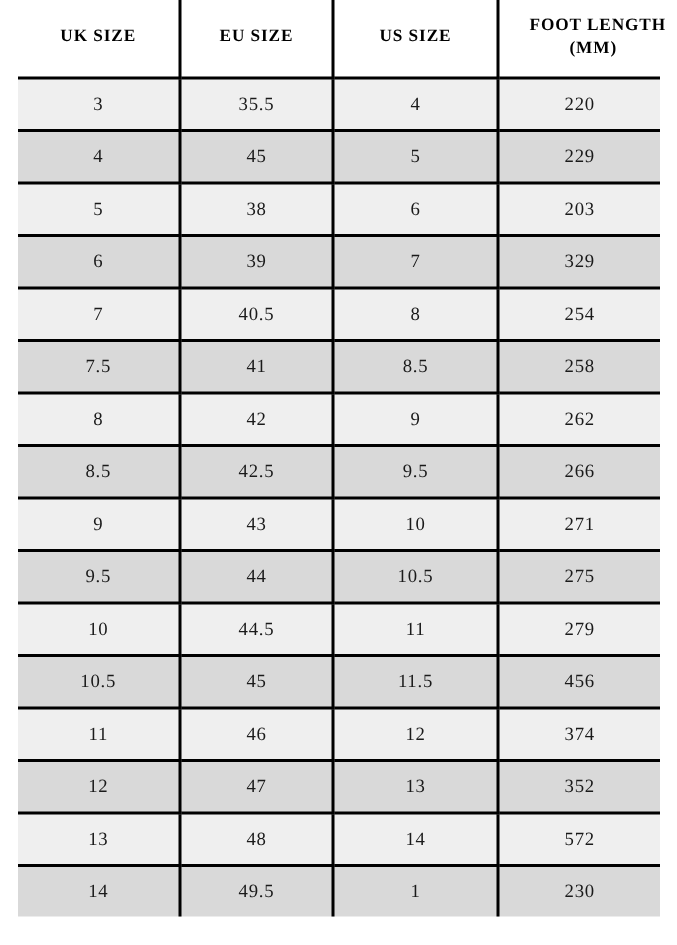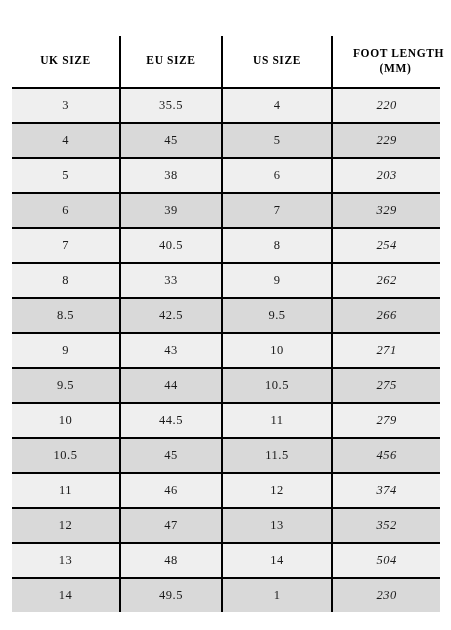--- a/index.html
+++ b/index.html
@@ -11,21 +11,20 @@
     height: 630px;
     background: #ffffff;
     font-family: "Liberation Serif", serif;
     overflow: hidden;
   }
   .chart-wrap {
     position: absolute;
     left: 12px;
     top: 0px;
     width: 428px;
-    margin-top: 36px;
   }
   table.size-chart {
     border-collapse: collapse;
     width: 428px;
     table-layout: fixed;
   }
   table.size-chart col.c-uk { width: 108px; }
   table.size-chart col.c-eu { width: 102px; }
   table.size-chart col.c-us { width: 110px; }
   table.size-chart col.c-fl { width: 108px; }
@@ -61,21 +60,21 @@
     vertical-align: middle;
     font-family: "Liberation Serif", serif;
     font-size: 12.5px;
     font-variant-numeric: oldstyle-nums;
     font-feature-settings: "onum" 1;
     color: #1a1a1a;
     letter-spacing: 0.5px;
     padding: 0;
   }
   tbody td:first-child { border-left: none; }
-  tbody td:last-child { border-right: none; font-style: italic; }
+  tbody td:last-child { border-right: none; }
   tbody tr.row-light td { background: #efefef; }
   tbody tr.row-dark  td { background: #d9d9d9; }
   tbody tr:last-child td { border-bottom: none; }
 </style>
 </head>
 <body>
 
 <div class="chart-wrap">
   <table class="size-chart">
     <colgroup>
@@ -125,23 +124,29 @@
           <td>39</td>
           <td>7</td>
           <td>329</td>
         </tr>
         <tr class="row-light">
           <td>7</td>
           <td>40.5</td>
           <td>8</td>
           <td>254</td>
         </tr>
+        <tr class="row-dark">
+          <td>7.5</td>
+          <td>41</td>
+          <td>8.5</td>
+          <td>258</td>
+        </tr>
         <tr class="row-light">
           <td>8</td>
-          <td>33</td>
+          <td>42</td>
           <td>9</td>
           <td>262</td>
         </tr>
         <tr class="row-dark">
           <td>8.5</td>
           <td>42.5</td>
           <td>9.5</td>
           <td>266</td>
         </tr>
         <tr class="row-light">
@@ -177,21 +182,21 @@
         <tr class="row-dark">
           <td>12</td>
           <td>47</td>
           <td>13</td>
           <td>352</td>
         </tr>
         <tr class="row-light">
           <td>13</td>
           <td>48</td>
           <td>14</td>
-          <td>504</td>
+          <td>572</td>
         </tr>
         <tr class="row-dark">
           <td>14</td>
           <td>49.5</td>
           <td>1</td>
           <td>230</td>
         </tr>
       </tbody>
   </table>
 </div>

